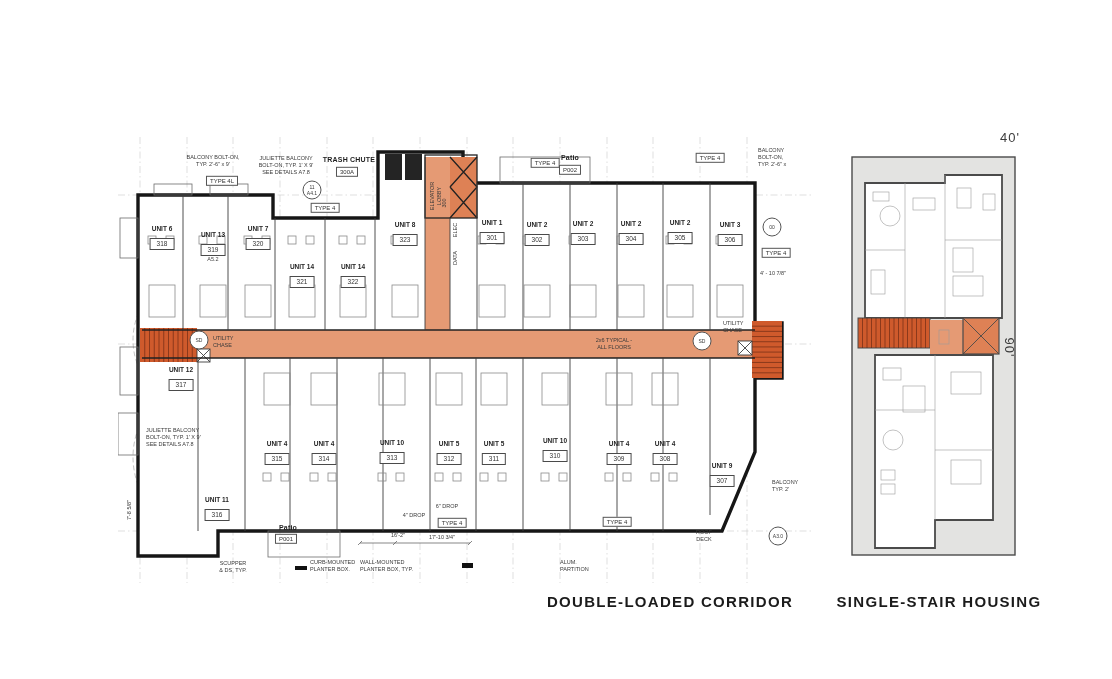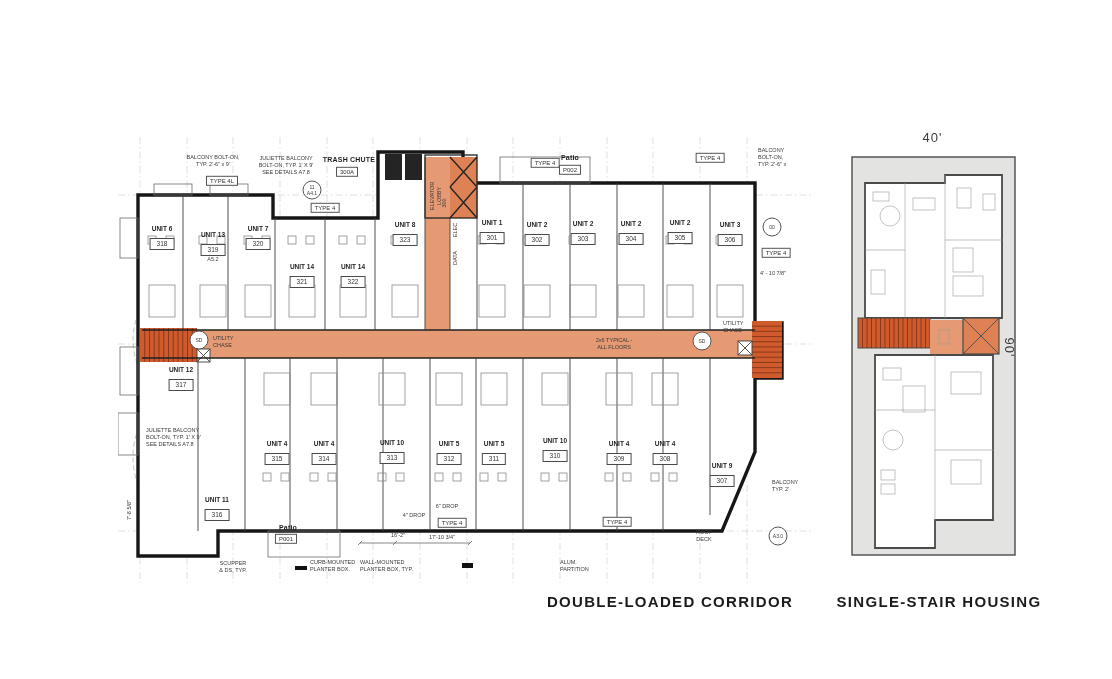--- a/index.html
+++ b/index.html
@@ -33,21 +33,21 @@
   .ann.tag{border:1px solid #555;background:#fff;padding:0 3px;font-size:6px;
            white-space:nowrap;color:#333;line-height:1.4;}
   .ann.circle{border:1px solid #555;border-radius:50%;width:17px;height:17px;
               display:flex;align-items:center;justify-content:center;flex-direction:column;
               font-size:5px;background:#fff;line-height:1.15;padding:0;}
   .unit-label{position:absolute;transform:translate(-50%,0);text-align:center;}
   .unit-name{font-size:6.5px;font-weight:700;color:#1f1f1f;white-space:nowrap;}
   .unit-num{font-size:6.5px;border:1px solid #4a4a4a;background:#fff;color:#333;
             padding:0 6px;margin-top:2px;display:inline-block;line-height:1.5;}
   .unit-extra{font-size:5.5px;color:#444;}
-  .dim-top{position:absolute;left:845px;top:130px;width:175px;text-align:center;
+  .dim-top{position:absolute;left:845px;top:130px;width:175px;text-align:right;
            font-size:13px;color:#3c3c3c;letter-spacing:1px;}
   .dim-side{position:absolute;left:1000px;top:340px;font-size:13px;color:#3c3c3c;
             transform:rotate(90deg);letter-spacing:1px;}
   .caption{position:absolute;font-size:15px;font-weight:700;color:#1b1b1b;
            letter-spacing:1.3px;text-align:center;}
   .caption-left{left:520px;top:593px;width:300px;}
   .caption-right{left:808px;top:593px;width:262px;}
 </style>
 </head>
 <body>

